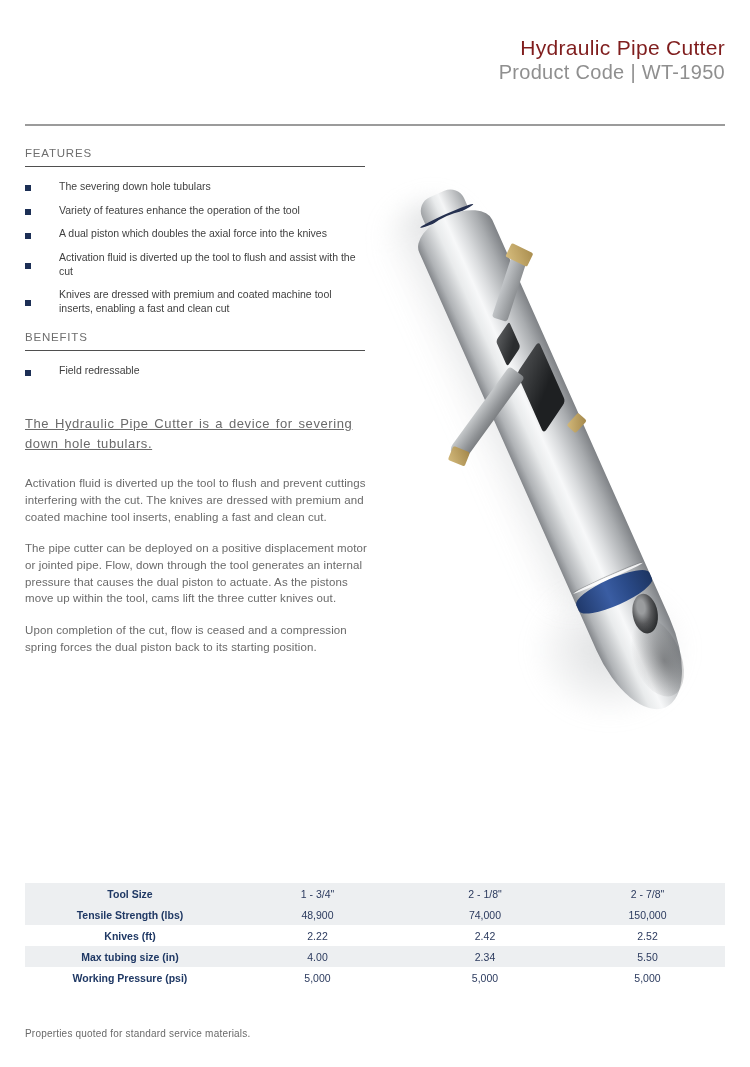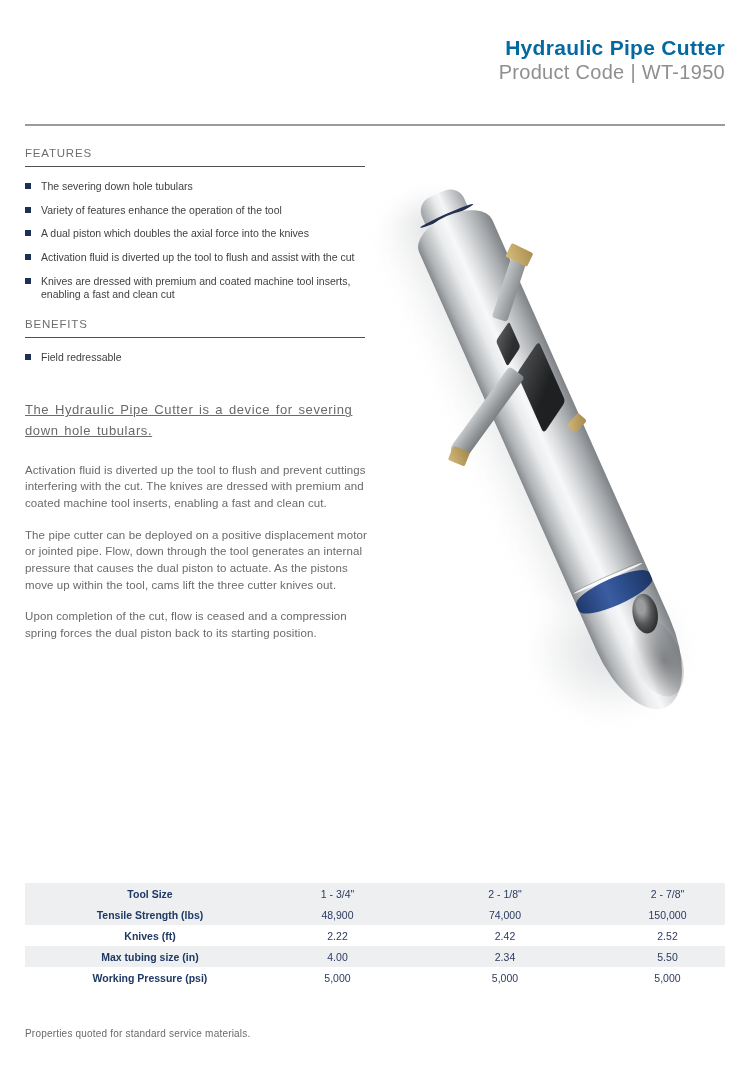--- a/index.html
+++ b/index.html
@@ -2,29 +2,29 @@
 <html><head>
 <meta charset="utf-8">
 <style>
   html,body{margin:0;padding:0;background:#ffffff;}
   .page{
     position:relative;width:750px;height:1067px;background:#ffffff;overflow:hidden;
     font-family:"Liberation Sans", sans-serif;color:#404040;
   }
   
   .hdr{position:absolute;top:36px;right:25px;text-align:right;}
-  .hdr-title{font-size:21px;font-weight:bold;color:#0369a1;letter-spacing:.3px;line-height:1.15;}
+  .hdr-title{font-size:21px;font-weight:normal;color:#7f1d1d;letter-spacing:.3px;line-height:1.15;}
   .hdr-sub{font-size:20px;font-weight:normal;color:#8f8f8f;letter-spacing:.3px;line-height:1.2;}
   .top-rule{position:absolute;left:25px;right:25px;top:124px;height:2px;background:#9b9b9b;}
   
   .leftcol{position:absolute;left:25px;top:147px;width:350px;}
   .sec-head{font-size:11.5px;color:#6e6e6e;letter-spacing:.8px;}
   .sec-rule{margin-top:7px;width:340px;height:1px;background:#4f4f4f;}
   .bullets{list-style:none;margin:13px 0 0 0;padding:0;width:340px;}
-  .bullets li{display:flex;align-items:flex-start;margin-bottom:10px;font-size:10.5px;line-height:1.3;color:#3f3f3f;}
+  .bullets li{display:flex;align-items:center;margin-bottom:10px;font-size:10.5px;line-height:1.3;color:#3f3f3f;gap:18px;}
   .sq{flex:0 0 auto;width:6px;height:6px;background:#1c2f55;margin:3px 10px 0 0;}
   .benefits-gap{margin-top:16px;}
   .lead{margin:36px 0 0 0;width:350px;font-size:13px;line-height:1.55;color:#6a6a6a;letter-spacing:.6px;word-spacing:1.5px;text-decoration:underline;}
   .para{margin:15px 0 0 0;width:350px;font-size:11.5px;line-height:1.45;color:#6a6a6a;letter-spacing:.1px;}
   .para.first{margin-top:21px;}
   
   .art{position:absolute;left:360px;top:150px;width:390px;height:640px;}
   .shadow1{position:absolute;left:8px;top:58px;width:86px;height:430px;transform:rotate(-24deg);transform-origin:43px 0;
     background:linear-gradient(90deg,rgba(186,189,192,0) 0%,rgba(184,187,190,.45) 70%);filter:blur(12px);border-radius:45px;}
   .shadow2{position:absolute;left:170px;top:430px;width:160px;height:140px;border-radius:50%;
@@ -55,21 +55,21 @@
     background:rgba(255,255,255,.85);box-shadow:0 -1px 0 rgba(120,122,124,.5);}
   .blue-band{position:absolute;top:398px;left:0;width:80px;height:27px;
     background:linear-gradient(90deg,#20396b,#3a5da3 42%,#2a4a88 68%,#1d3562);
     border-radius:50% 50% 50% 50% / 38% 38% 38% 38%;}
   .slot{position:absolute;top:424px;left:47px;width:25px;height:40px;transform:rotate(14deg);border-radius:50%;
     background:radial-gradient(ellipse at 38% 32%,#9a9c9e 18%,#58595b 45%,#2a2c2e 75%);}
   .end-shadow{position:absolute;bottom:8px;left:28px;width:48px;height:84px;border-radius:50%;
     background:radial-gradient(ellipse at 62% 58%,rgba(62,64,66,.5),rgba(62,64,66,0) 70%);}
   
   .spec{position:absolute;left:25px;top:883px;width:700px;}
-  .t-row{display:grid;grid-template-columns:210px 165px 170px 155px;height:21px;align-items:center;padding-left:20px;}
+  .t-row{display:grid;grid-template-columns:210px 165px 170px 155px;height:21px;align-items:center;}
   .t-row.alt{background:#edeff1;}
   .t-label{font-size:10.5px;font-weight:bold;color:#1f3864;text-align:center;}
   .t-val{font-size:10.5px;color:#2b3a5e;text-align:center;}
   
   .footnote{position:absolute;left:25px;top:1028px;font-size:10px;color:#6a6a6a;letter-spacing:.2px;}
 </style>
 </head>
 <body>
 
 <div class="page">

